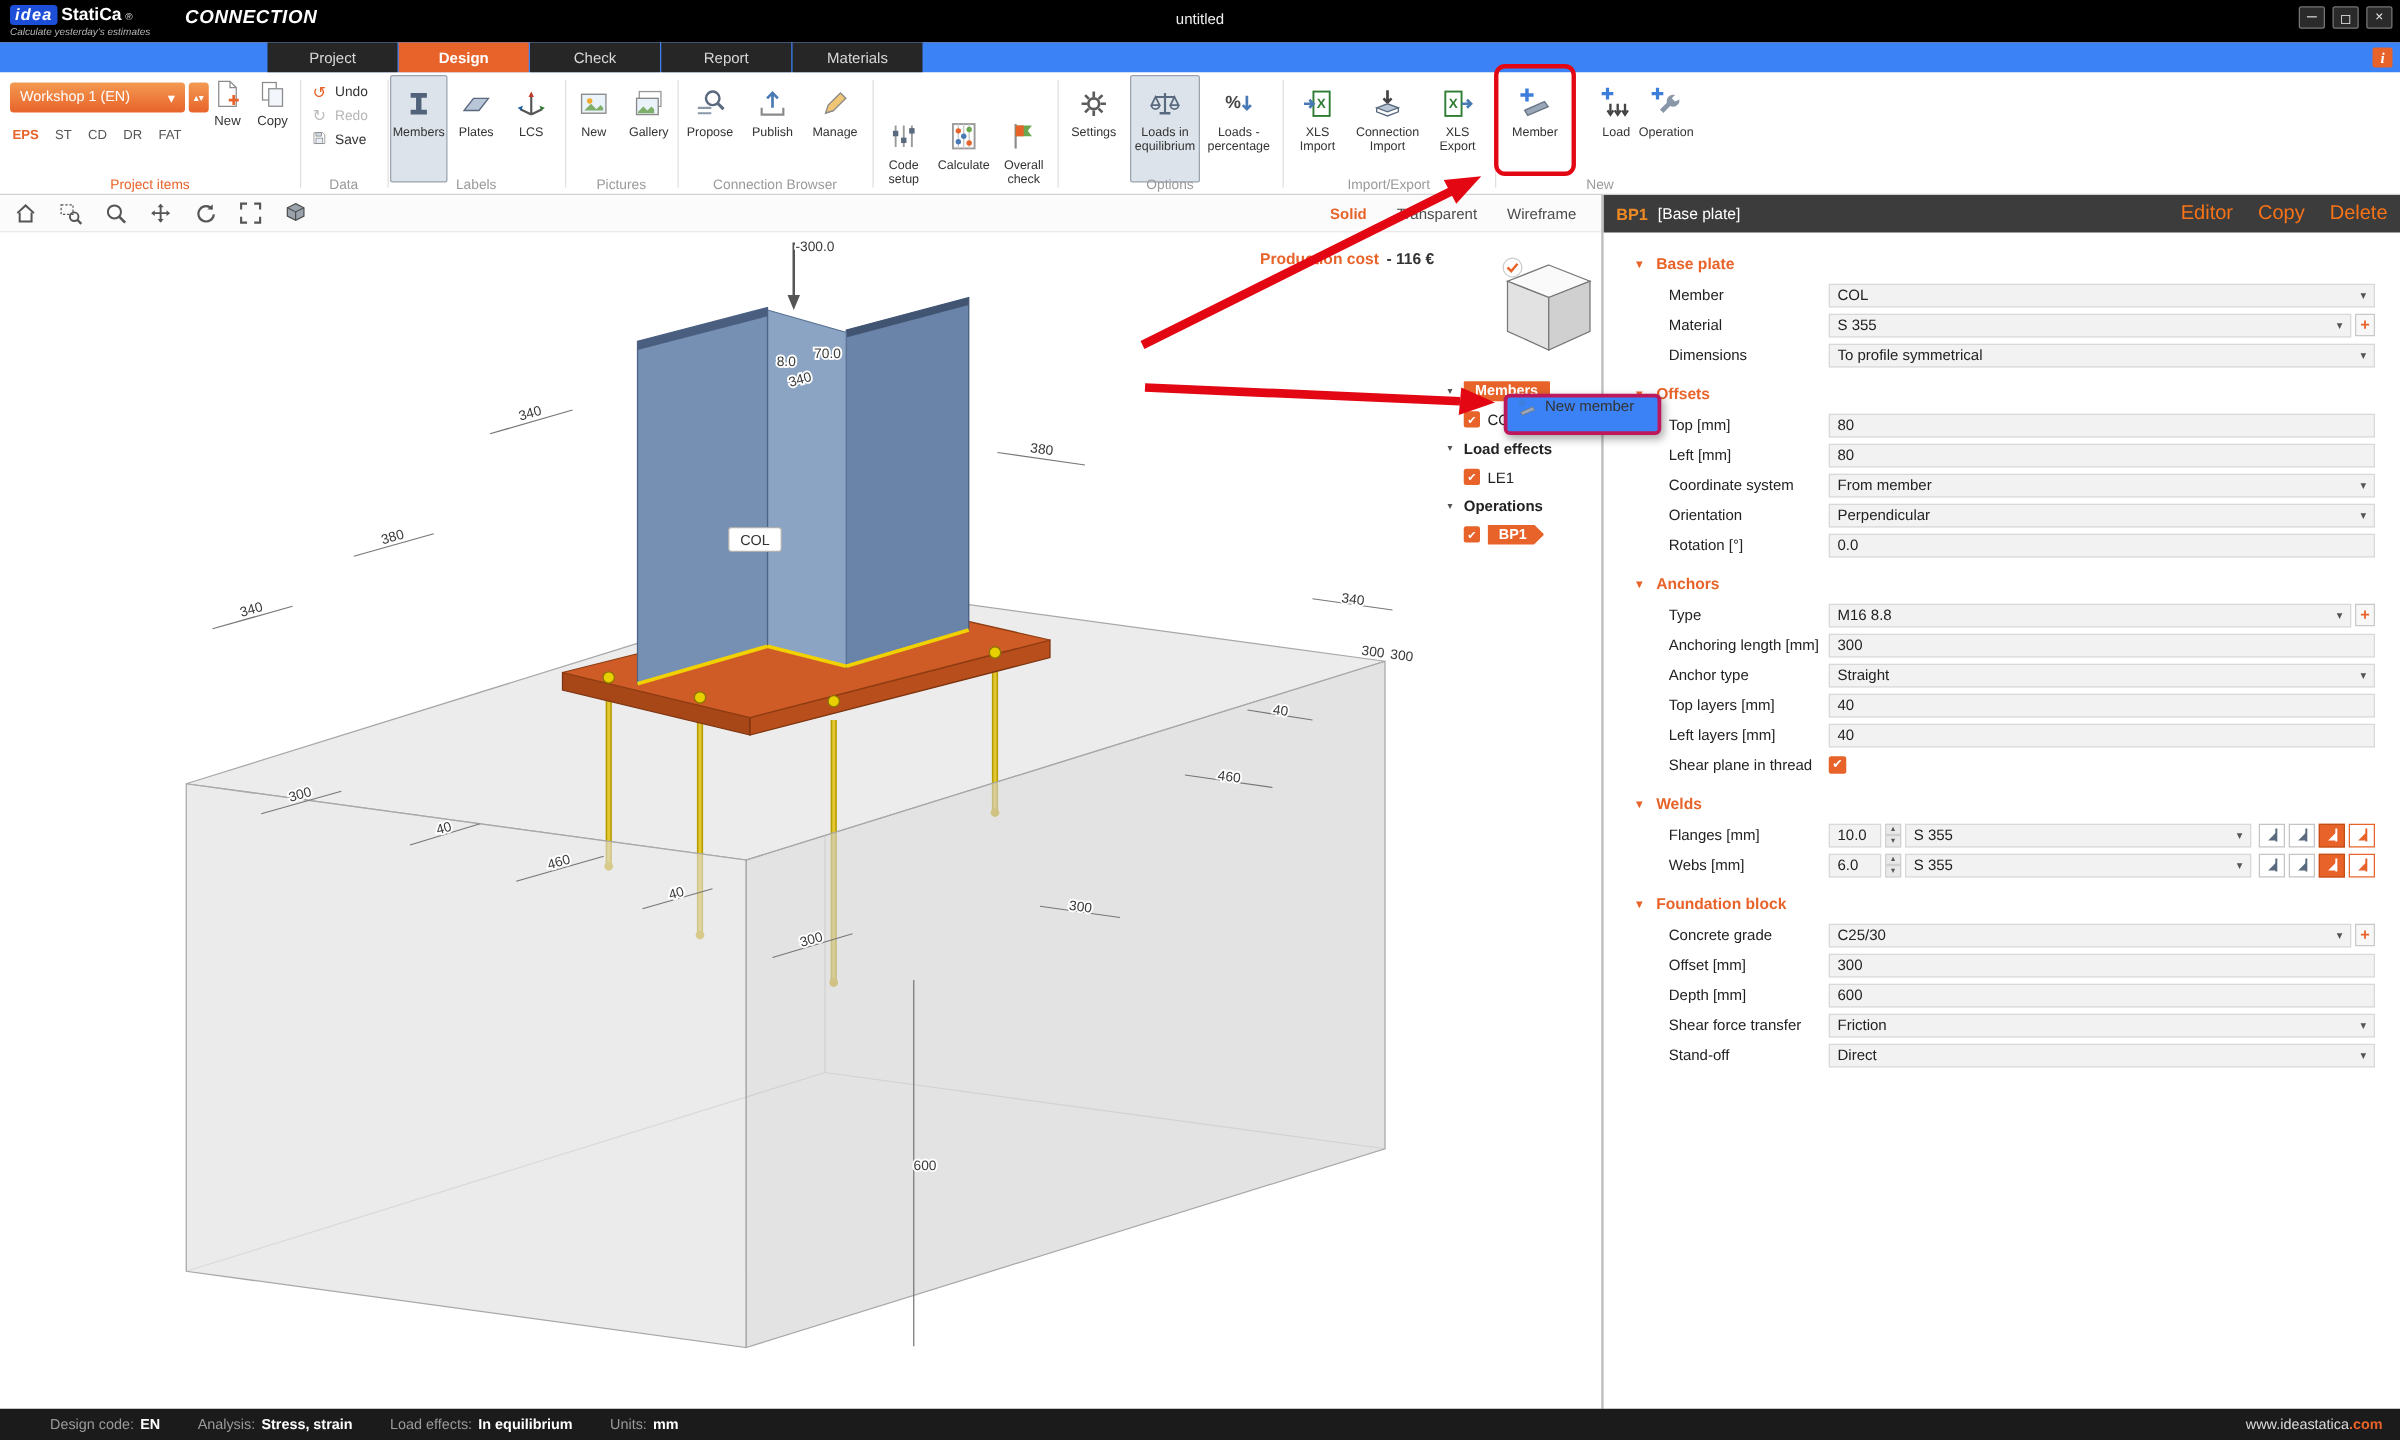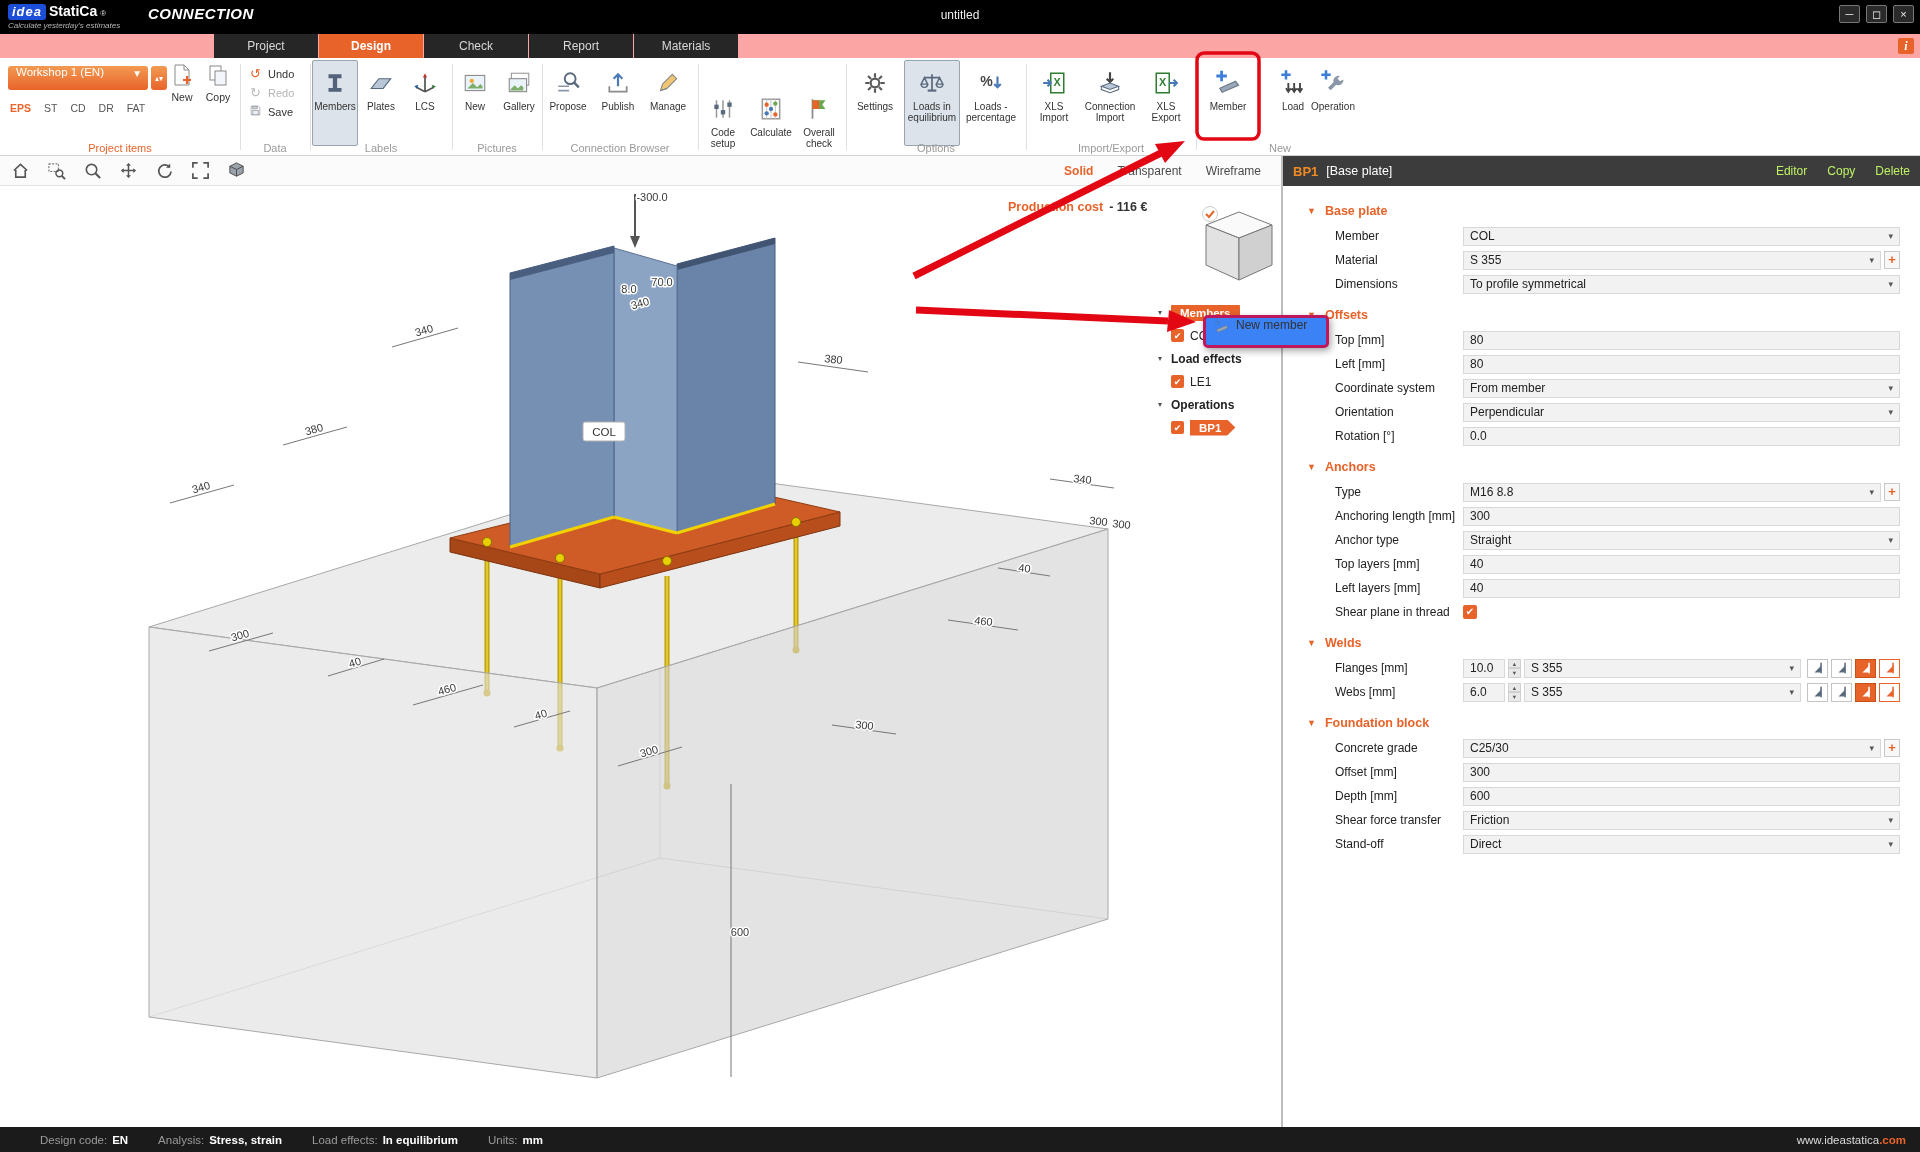--- a/index.html
+++ b/index.html
@@ -16,41 +16,41 @@
   .tagline { font-size:8px; font-style:italic; color:#b5b5b5; margin-top:1px; }
   .appname { position:absolute; left:148px; top:5px; font-size:15px; font-weight:bold; font-style:italic; letter-spacing:.5px; }
   .doctitle { position:absolute; left:0; right:0; top:8px; text-align:center; font-size:12px; color:#eee; }
   .winctl { position:absolute; right:6px; top:5px; display:flex; gap:6px; }
   .winctl span { width:21px; height:18px; border:1px solid #777; background:#2a2a2a; color:#eee;
     font-size:11px; display:flex; align-items:center; justify-content:center; border-radius:2px; }
   .infobtn { position:absolute; right:6px; top:38px; width:16px; height:16px; background:#e8632a; color:#fff;
     font-family:"Liberation Serif",serif; font-style:italic; font-weight:bold; font-size:12px; text-align:center; line-height:16px; border-radius:2px; z-index:5;}
 
   
-  .tabsrow { position:absolute; left:0; top:34px; width:1920px; height:24px; background:#fca5a5; display:flex; padding-left:214px; }
+  .tabsrow { position:absolute; left:0; top:34px; width:1920px; height:24px; background:#3b82f6; display:flex; padding-left:214px; }
   .tab { width:104px; height:24px; display:flex; align-items:center; justify-content:center;
     color:#d8d8d8; font-size:12px; background:#262626; margin-right:1px; }
   .tab.active { background:#e8632a; color:#fff; font-weight:bold; }
 
   
   .ribbon { position:absolute; left:0; top:58px; width:1920px; height:98px; background:#fff; border-bottom:1px solid #d2d2d2; }
   .rgroup { position:absolute; top:0; height:98px; }
   .rdiv { position:absolute; top:6px; height:86px; width:1px; background:#e0e0e0; }
   .glabel { position:absolute; bottom:2px; left:0; width:100%; text-align:center; font-size:11px; color:#9a9a9a; white-space:nowrap;}
   .glabel.orange { color:#e8632a; }
   .bbtn { position:absolute; top:2px; height:86px; display:flex; flex-direction:column; align-items:center;
     border:1px solid transparent; border-radius:2px; cursor:default; }
   .bbtn .ric { margin-top:7px; height:30px; display:flex; align-items:center; }
   .bbtn .rlb { margin-top:3px; font-size:10px; line-height:1.12; text-align:center; color:#333; white-space:pre-line; }
   .bbtn.pressed { background:#dde3ea; border-color:#9aa4ae; }
   .mbtn { position:absolute; top:4px; height:60px; width:34px; display:flex; flex-direction:column; align-items:center; }
   .mbtn .ric { height:26px; display:flex; align-items:center; }
   .mbtn .rlb { font-size:10.5px; color:#333; margin-top:3px; }
   .workshop-btn { position:absolute; left:4px; top:8px; width:140px; height:24px; border-radius:3px;
-    background:linear-gradient(#f39a52,#e8632a); color:#fff; font-size:11.5px; display:flex; 
+    background:linear-gradient(#f39a52,#e8632a); color:#fff; font-size:11.5px; display:flex; align-items:center;
     padding:0 8px; justify-content:space-between; }
   .workshop-spin { position:absolute; left:147px; top:8px; width:16px; height:24px; border-radius:3px;
     background:linear-gradient(#f39a52,#e8632a); color:#fff; font-size:8px; display:flex; align-items:center; justify-content:center;}
   .codesrow { position:absolute; left:6px; top:44px; display:flex; gap:13px; font-size:10.5px; color:#555; }
   .codesrow .code.sel { color:#e8632a; font-weight:bold; }
   .smallrow { display:flex; align-items:center; gap:5px; font-size:11px; color:#333; height:17px; }
   .smallrow.disabled { color:#b5b5b5; }
   .smallcol { position:absolute; left:6px; top:7px; display:flex; flex-direction:column; gap:2px; }
   .uicon { font-size:13px; color:#e8632a; width:15px; text-align:center;}
   .uicon.gray { color:#bdbdbd; }
@@ -88,21 +88,21 @@
   .popup { position:absolute; left:1203px; top:315px; width:126px; height:33px; background:#3b82f6;
     border:3px solid #be185d; border-radius:5px; box-shadow:2px 3px 7px rgba(0,0,0,.35);
     display:flex; align-items:flex-start; gap:6px; padding:0 7px; z-index:40; }
   .popup .plabel { font-size:12px; color:#333; white-space:nowrap; }
 
   
   .props { position:absolute; left:1283px; top:156px; width:637px; height:971px; background:#fff; }
   .phead { height:30px; background:#3c3c3c; display:flex; align-items:center; padding:0 10px; }
   .ptag { color:#f08a24; font-weight:bold; font-size:13px; margin-right:8px; }
   .pname { color:#fff; font-size:12.5px; flex:1; }
-  .pact { color:#bef264; font-size:12px; margin-left:20px; }
+  .pact { color:#f97316; font-size:16px; margin-left:20px; }
   .pbody { padding-top:12px; }
   .psec { display:flex; align-items:center; height:26px; margin-top:6px; padding-left:24px; gap:9px; }
   .psec:first-child { margin-top:0; }
   .ptri { color:#e8632a; font-size:9px; }
   .ptitle { color:#e8632a; font-weight:bold; font-size:12.5px; }
   .prow { display:flex; align-items:center; height:24px; padding-left:52px; }
   .plab { flex:0 0 128px; font-size:12px; color:#222; }
   .pctl { flex:1; display:flex; align-items:center; margin-right:20px; gap:3px; }
   .dd { flex:1; height:19px; background:#f2f2f2; border:1px solid #d8d8d8; display:flex; align-items:center; padding:0 6px; min-width:0;}
   .ddv { flex:1; font-size:12px; color:#222; white-space:nowrap; overflow:hidden; }

